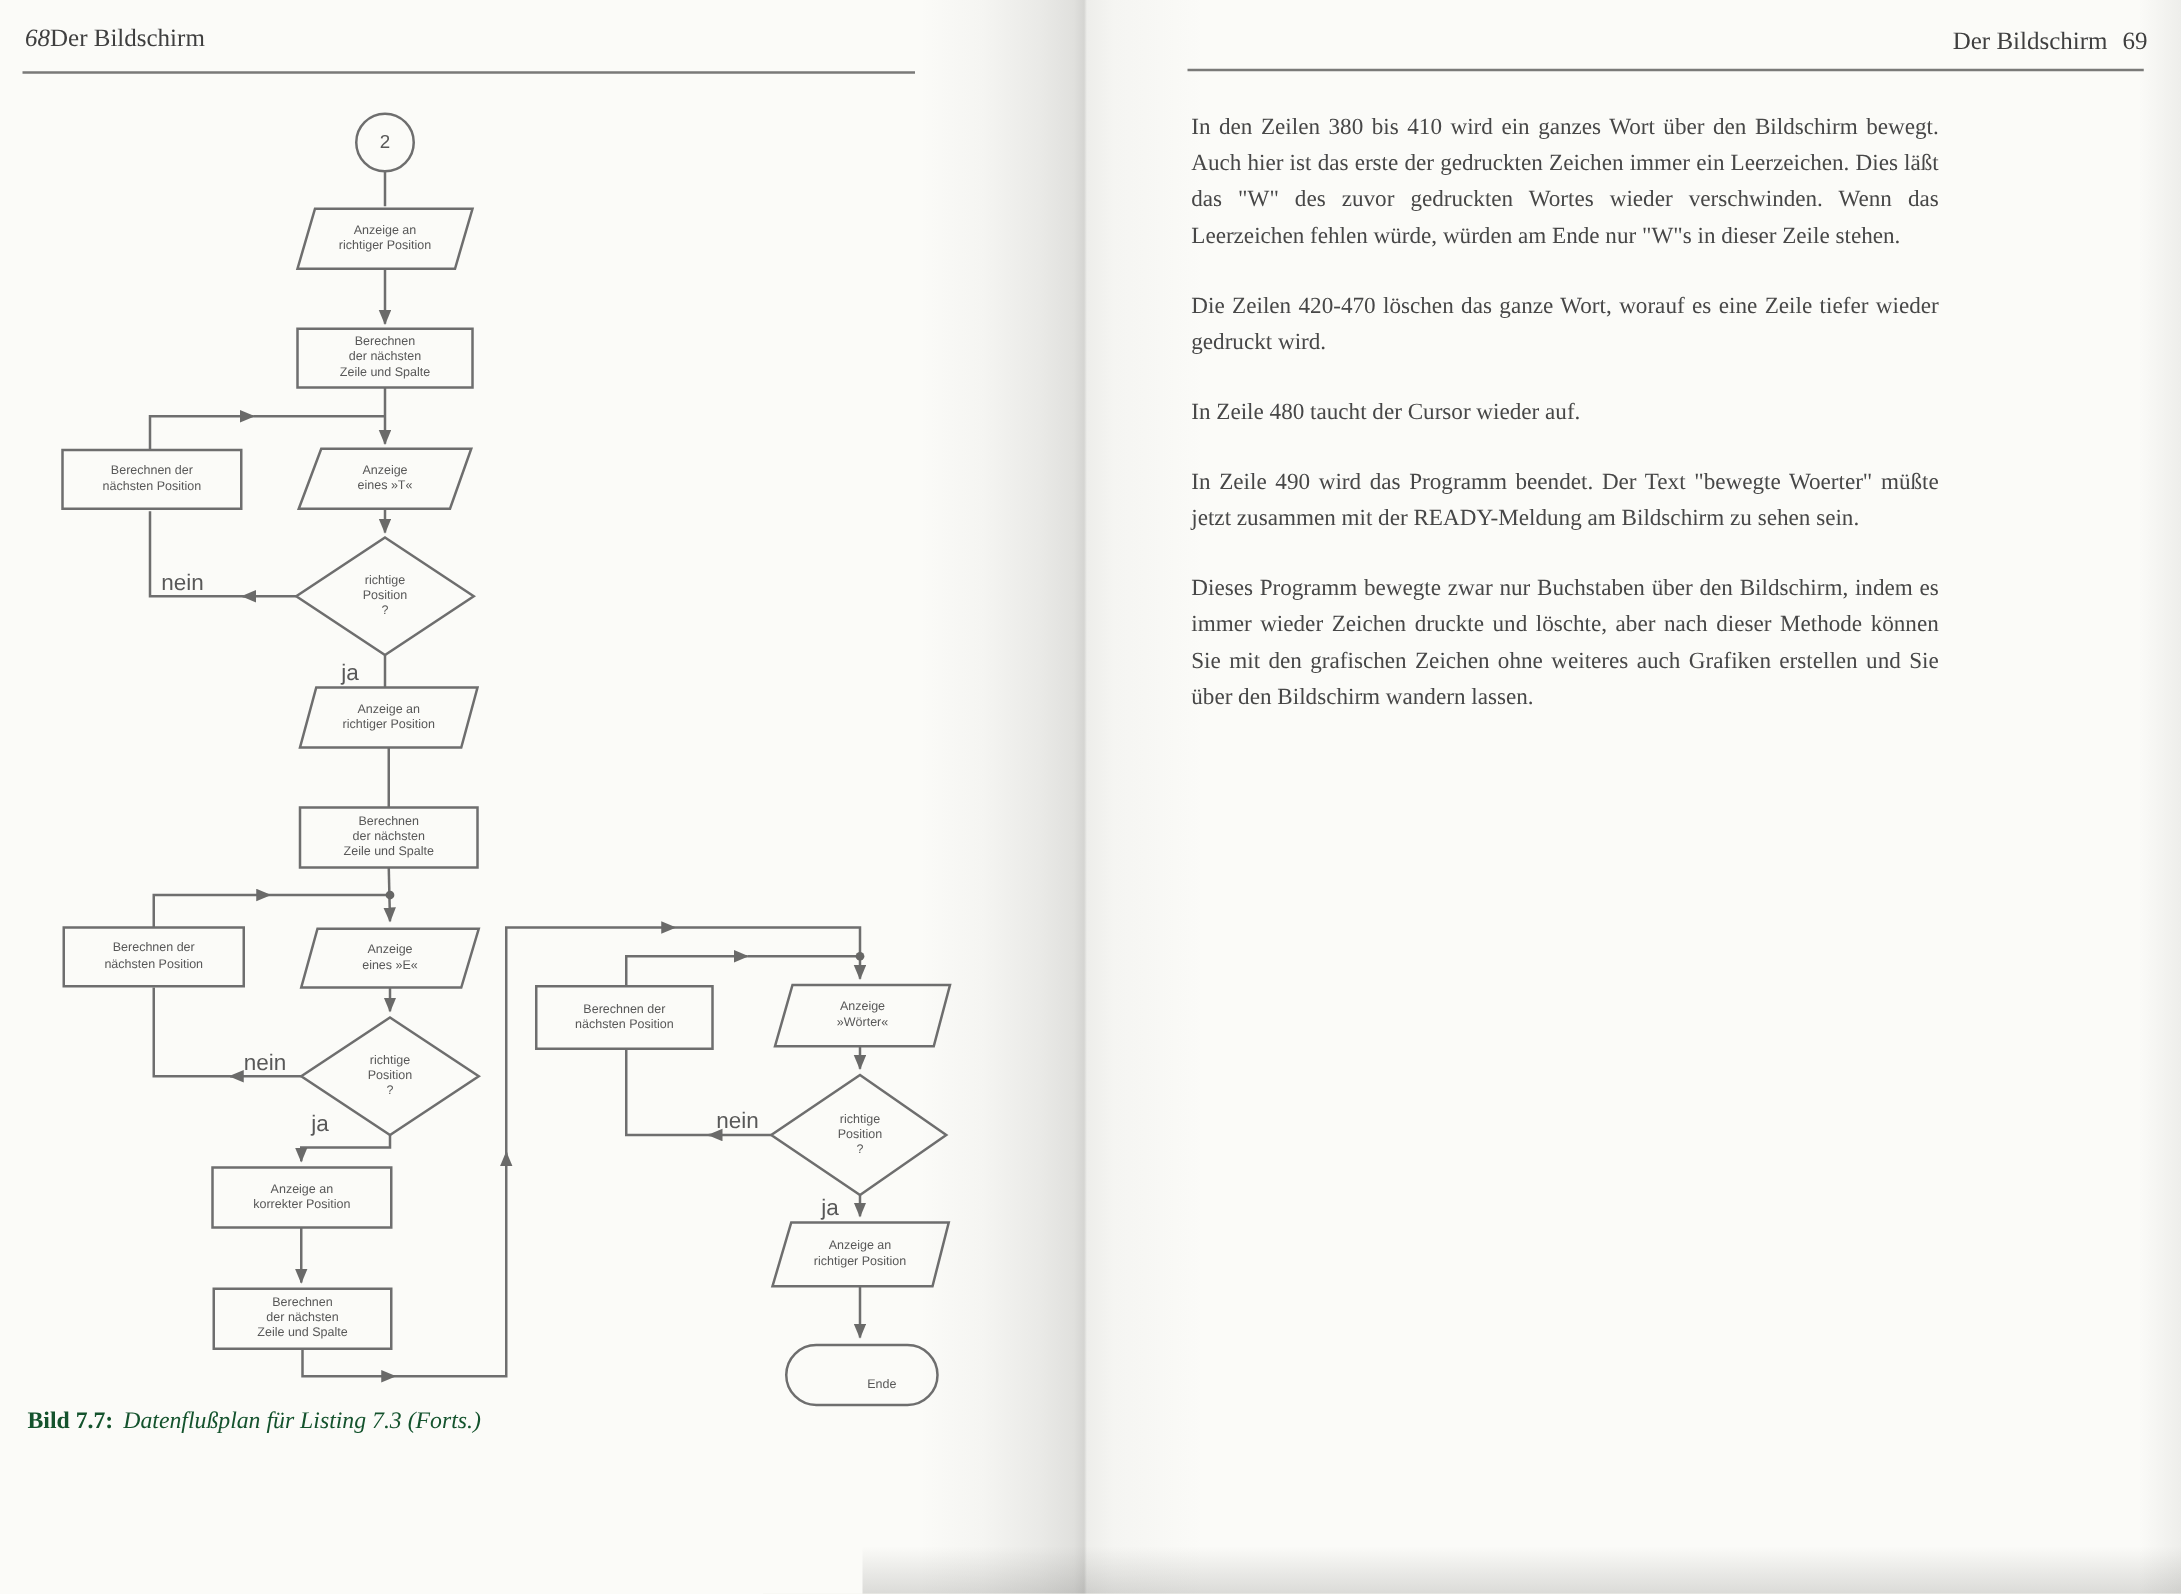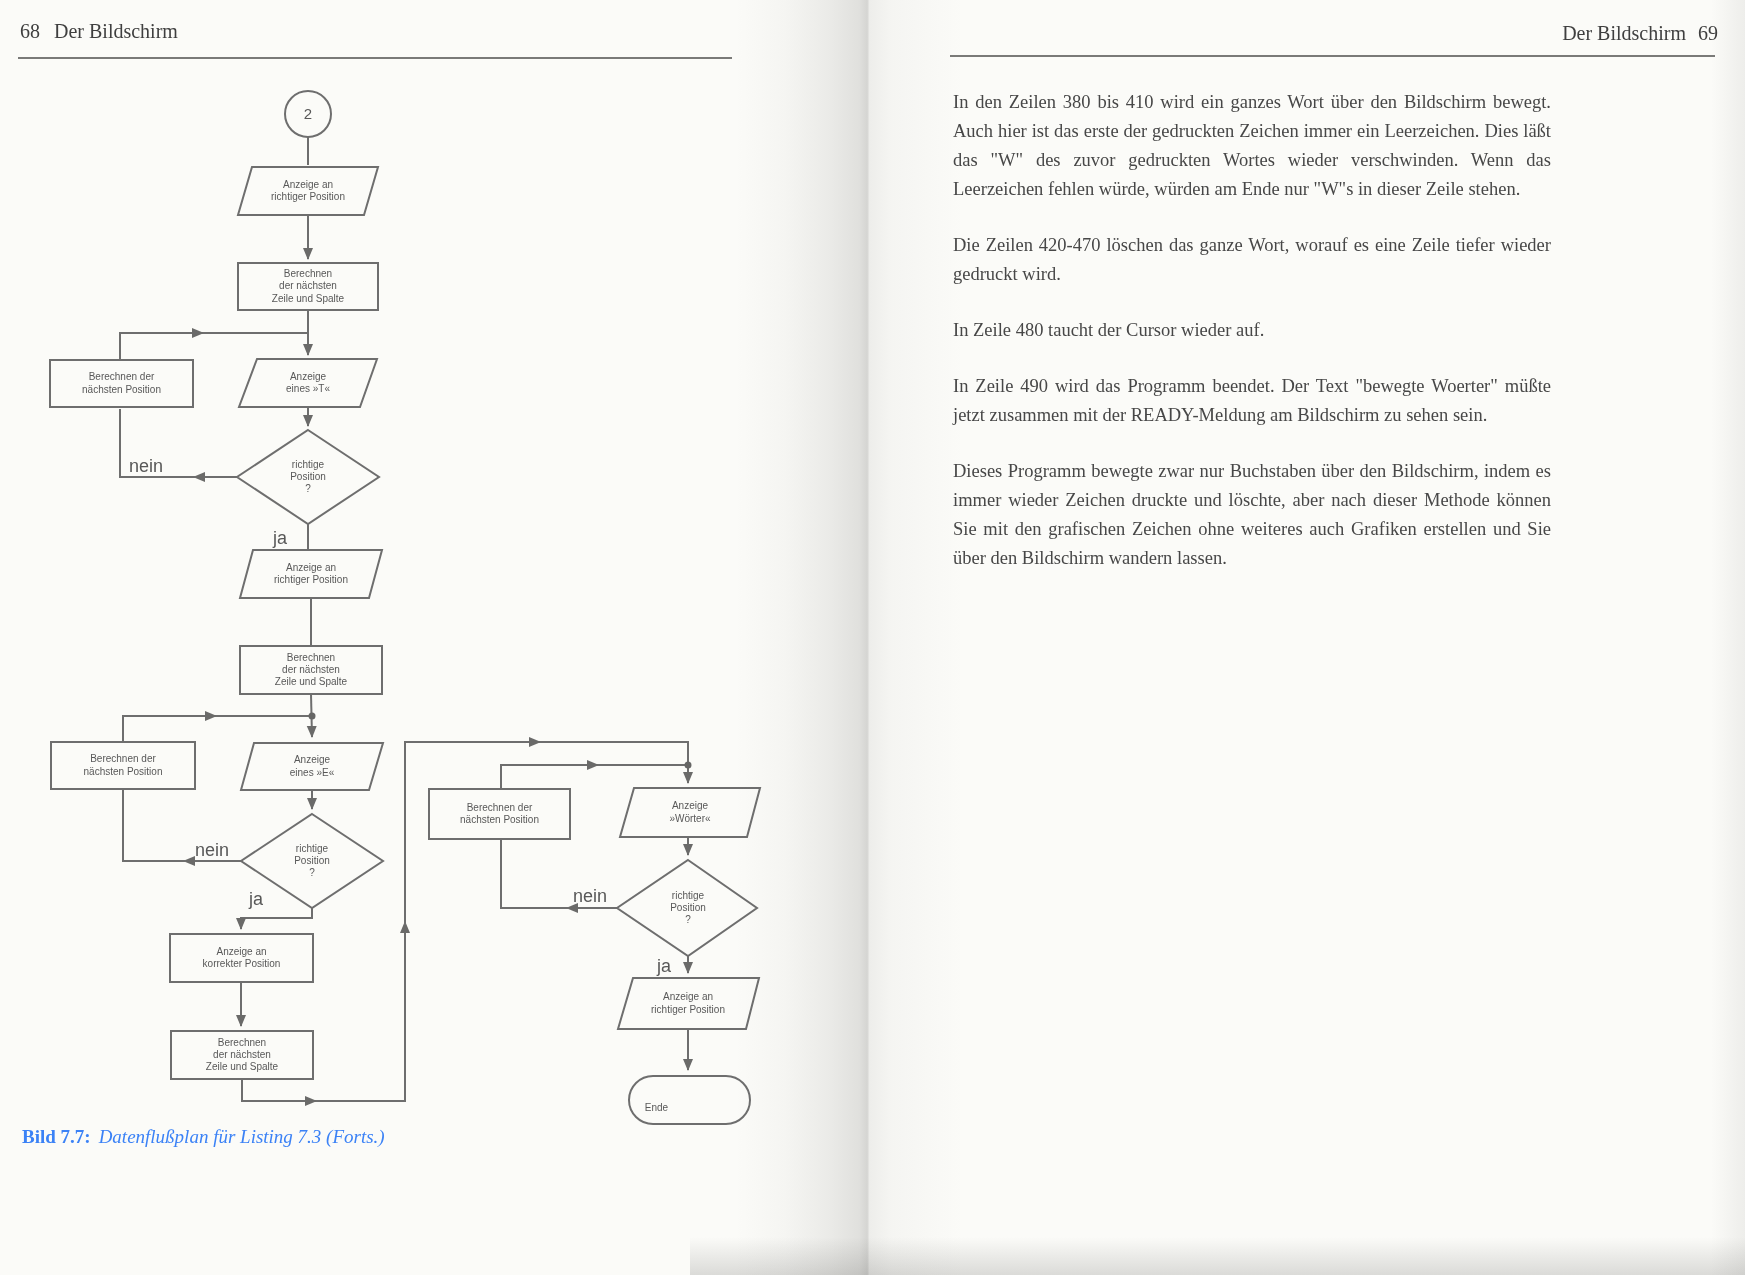--- a/index.html
+++ b/index.html
@@ -3,37 +3,37 @@
 <meta charset="utf-8">
 <style>
   html,body{margin:0;padding:0;}
   body{width:1745px;height:1275px;background:#e8e8e6;font-family:"Liberation Serif",serif;}
   .spread{position:relative;width:1745px;height:1275px;background:#fbfbf8;overflow:hidden;}
 
   
   .pg-header{position:absolute;font-family:"Liberation Serif",serif;font-size:20px;color:#3f3f3f;}
   .pg-header .t-italic{}
   .hdr-left{left:20px;top:20px;}
-  .hdr-left .pgnum{margin-right:14px;}
+  .hdr-left .pgnum{font-style:italic;margin-right:0;}
   .hdr-right{left:953px;top:22px;width:765px;text-align:right;}
   .hdr-right .pgnum{margin-left:12px;font-style:normal;}
   .rule{position:absolute;height:2px;background:#7a7a78;}
   .rule-left{left:18px;top:57px;width:714px;}
   .rule-right{left:950px;top:55px;width:765px;}
 
   
   .fcl{position:absolute;display:flex;align-items:center;justify-content:center;
        text-align:center;white-space:pre-line;
        font-family:"Liberation Sans",sans-serif;font-size:10px;line-height:1.22;color:#585858;}
   .fce{position:absolute;display:flex;align-items:center;justify-content:center;
        font-family:"Liberation Sans",sans-serif;font-size:18px;color:#585858;}
   .fc-start{font-size:15px;}
 
   
-  .caption{position:absolute;left:22px;top:1126px;width:560px;font-size:19px;color:#3b82f6;}
+  .caption{position:absolute;left:22px;top:1126px;width:560px;font-size:19px;color:#14532d;}
   .caption .cap-label{font-weight:bold;margin-right:8px;}
   .caption .cap-text{font-style:italic;}
 
   
   .bodytext{position:absolute;left:953px;top:88px;width:598px;
             font-family:"Liberation Serif",serif;font-size:18.5px;line-height:29px;
             color:#474747;text-align:justify;}
   .bodytext p{margin:0 0 27px 0;}
 
   
@@ -163,21 +163,21 @@
 Zeile und Spalte</div>
   <div class="fcl" style="left:429px;top:789px;width:141px;height:50px;">Berechnen der
 nächsten Position</div>
   <div class="fcl" style="left:625px;top:788px;width:130px;height:49px;">Anzeige
 »Wörter«</div>
   <div class="fcl" style="left:638px;top:863px;width:100px;height:90px;">richtige
 Position
 ?</div>
   <div class="fcl" style="left:623px;top:978px;width:130px;height:51px;">Anzeige an
 richtiger Position</div>
-  <div class="fcl" style="left:596px;top:1076px;width:121px;height:64px;">Ende</div>
+  <div class="fcl" style="left:645px;top:1076px;width:121px;height:64px;">Ende</div>
 
   <div class="fce" style="left:116px;top:456px;width:60px;height:20px;">nein</div>
   <div class="fce" style="left:262px;top:528px;width:36px;height:20px;">ja</div>
   <div class="fce" style="left:182px;top:840px;width:60px;height:20px;">nein</div>
   <div class="fce" style="left:238px;top:889px;width:36px;height:20px;">ja</div>
   <div class="fce" style="left:560px;top:886px;width:60px;height:20px;">nein</div>
   <div class="fce" style="left:646px;top:956px;width:36px;height:20px;">ja</div>
 
   <div class="caption">
     <span class="cap-label">Bild 7.7:</span><span class="cap-text">Datenflußplan für Listing 7.3 (Forts.)</span>

